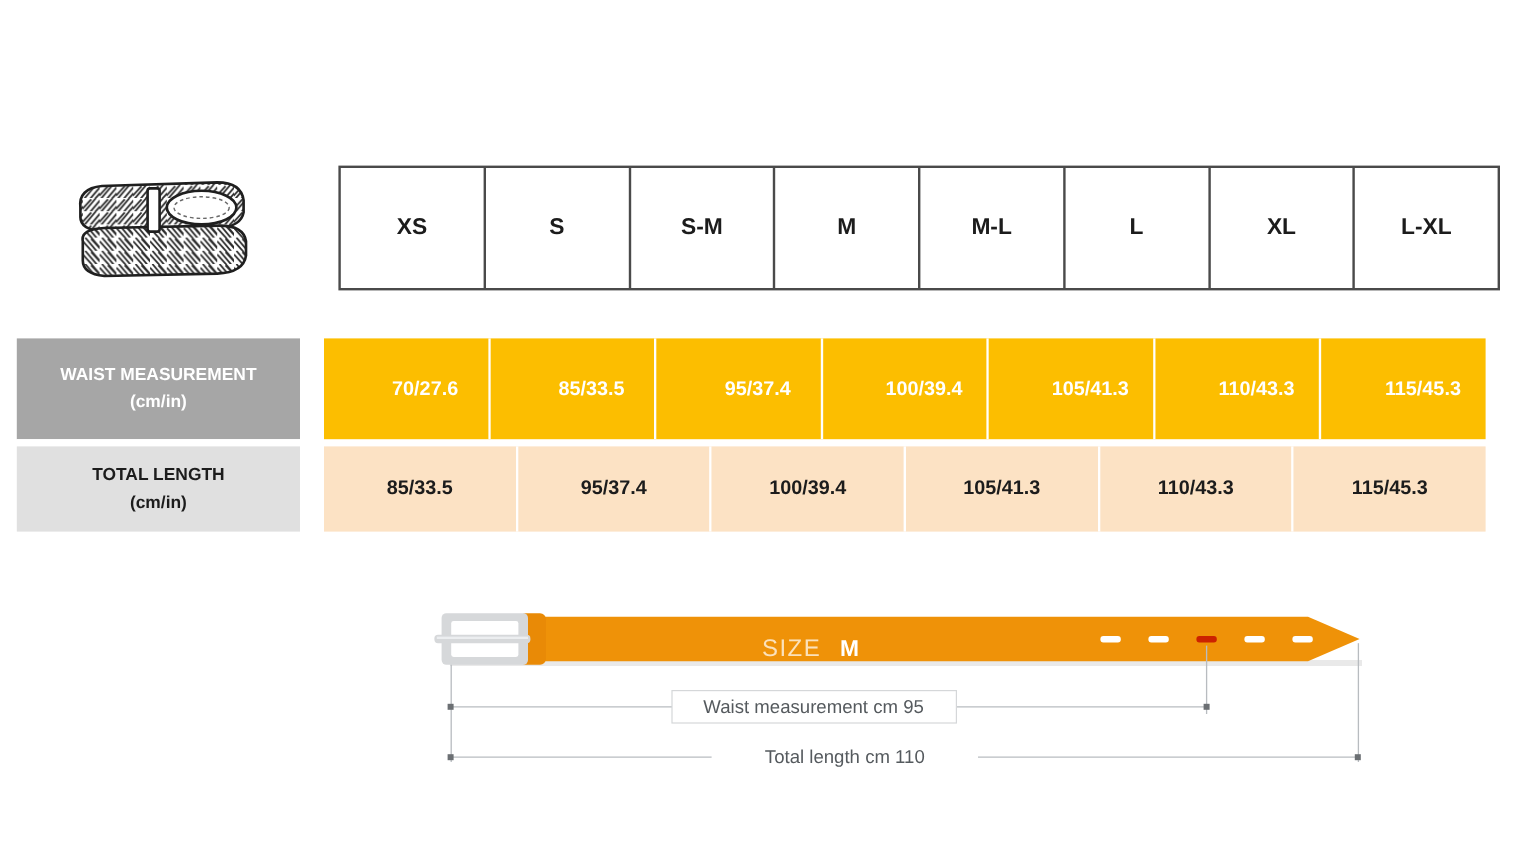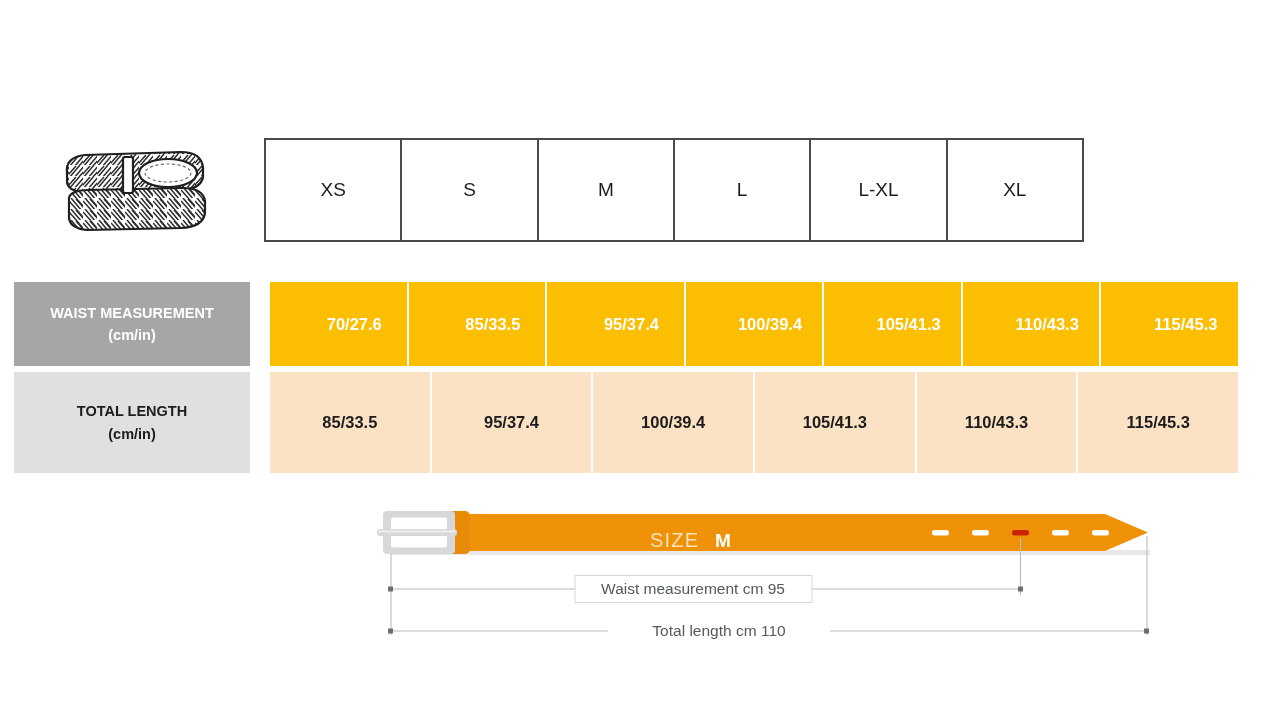--- a/index.html
+++ b/index.html
@@ -20,23 +20,24 @@
     position: absolute;
     left: 55px;
     top: 143px;
     width: 160px;
     height: 100px;
   }
 
   
   #size-table {
     position: absolute;
-    left: 264px;
+    left: 282px;
     top: 138px;
-    width: 820px;
+    width: 968px;
+    font-weight: bold;
   }
   .header-row {
     display: flex;
     height: 104px;
     border: 2px solid #4a4a4a;
     box-sizing: border-box;
     background: #ffffff;
   }
   .header-cell {
     flex: 1 1 0;
@@ -101,34 +102,34 @@
   #row-waist .data-cell {
     background: #fcbe00;
     color: #ffffff;
     padding-left: 32px;
   }
   
   #row-gap { height: 6px; }
   #row-gap .filler-left { width: 236px; flex: 0 0 236px; background: #ffffff; }
 
   
-  #row-length { height: 101px; }
+  #row-length { height: 71px; }
   #row-length .row-label {
     background: #e0e0e0;
     color: #1c1c1c;
   }
   #row-length .data-cell {
     background: #fce2c4;
     color: #1c1c1c;
   }
 
   
   #belt-diagram {
     position: absolute;
-    left: 370px;
+    left: 355px;
     top: 500px;
     width: 800px;
     height: 150px;
   }
   #belt-diagram svg { display: block; }
   .dim-text {
     font-family: "Liberation Sans", sans-serif;
     fill: #555a5e;
   }
   .size-word {
@@ -167,24 +168,26 @@
 
     <ellipse cx="113" cy="30" rx="29" ry="14" fill="#ffffff" stroke="#1f1f1f" stroke-width="2.2"></ellipse>
     <ellipse cx="113" cy="30" rx="23" ry="9" fill="#ffffff" stroke="#6a6a6a" stroke-width="1.2" stroke-dasharray="3 2.5"></ellipse>
   </svg>
 </div>
 
 <div id="size-table">
   <div class="header-row">
     <div class="header-cell">XS</div>
     <div class="header-cell">S</div>
+    <div class="header-cell">S-M</div>
     <div class="header-cell">M</div>
+    <div class="header-cell">M-L</div>
     <div class="header-cell">L</div>
+    <div class="header-cell">XL</div>
     <div class="header-cell">L-XL</div>
-    <div class="header-cell">XL</div>
   </div>
 </div>
 
 <div id="data-rows">
 
   <div class="data-row" id="row-waist">
     <div class="row-label">
       <span>WAIST MEASUREMENT</span>
       <span class="sub">(cm/in)</span>
     </div>

